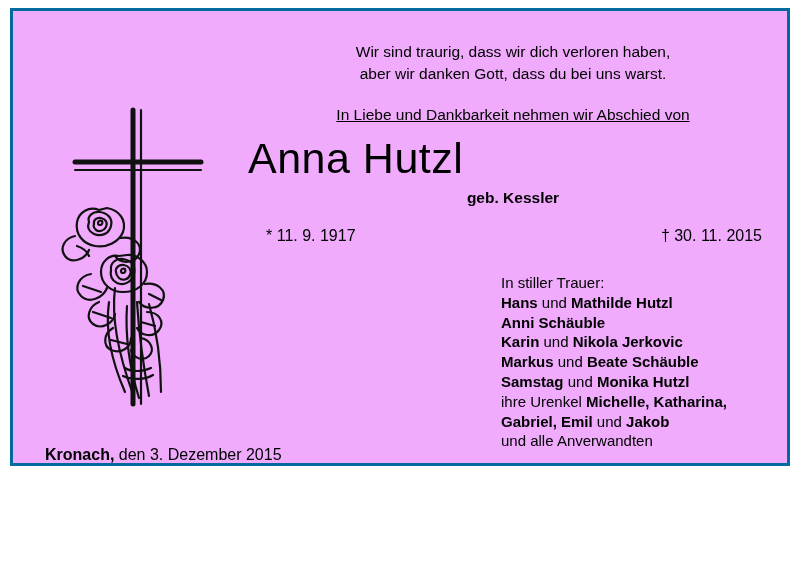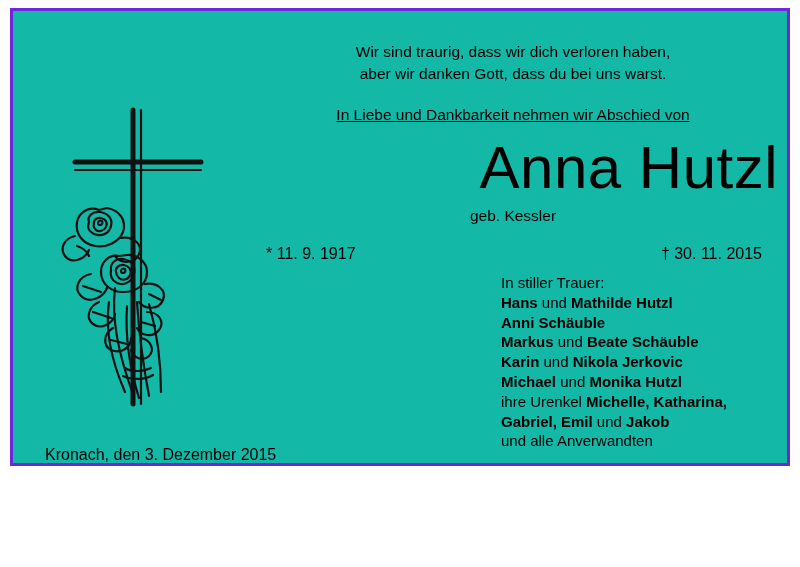--- a/index.html
+++ b/index.html
@@ -20,23 +20,23 @@
     height: 567px;
     background: #ffffff;
     box-sizing: border-box;
   }
   .obit-frame {
     position: absolute;
     left: 10px;
     top: 8px;
     width: 780px;
     height: 458px;
-    border: 3px solid #6d28d9;
+    border: 3px solid #0369a1;
     box-sizing: border-box;
-    background: #14b8a6;
+    background: #f0abfc;
   }
   
   .artwork {
     position: absolute;
     left: 40px;
     top: 95px;
     width: 180px;
     height: 310px;
   }
   .artwork svg { display: block; }
@@ -54,31 +54,31 @@
     line-height: 1.45;
     color: #000;
   }
   .intro-line2 {
     text-align: center;
     font-size: 15.5px;
     margin-top: 20px;
     text-decoration: underline;
   }
   .name {
-    text-align: right;
-    font-size: 60px;
+    text-align: left;
+    font-size: 43px;
     font-weight: 400;
     letter-spacing: 0.5px;
     margin-top: 12px;
     line-height: 1.05;
   }
   .maiden {
     text-align: center;
     font-size: 15.5px;
-    font-weight: normal;
+    font-weight: bold;
     margin-top: 8px;
   }
   .dates {
     margin-top: 20px;
     display: flex;
     justify-content: space-between;
     font-size: 16px;
     padding: 0 16px 0 18px;
     box-sizing: border-box;
     align-items: center;
@@ -99,21 +99,21 @@
   .mourners .m-line { white-space: nowrap; }
   .mourners b { font-weight: bold; }
 
   
   .placeline {
     position: absolute;
     left: 32px;
     top: 435px;
     font-size: 16px;
   }
-  .placeline b { font-weight: normal; }
+  .placeline b { font-weight: bold; }
 
   
   .footer {
     position: absolute;
     left: 32px;
     top: 482px;
     width: 745px;
     font-size: 15.5px;
     line-height: 1.55;
   }
@@ -200,27 +200,27 @@
     <div class="mourners">
       <div class="lead m-line">In stiller Trauer:</div>
 
       <div class="m-line">
         <b>Hans</b><span> und </span><b>Mathilde Hutzl</b>
       </div>
       <div class="m-line">
         <b>Anni Schäuble</b><span></span><b></b>
       </div>
       <div class="m-line">
+        <b>Karin</b><span> und </span><b>Nikola Jerkovic</b>
+      </div>
+      <div class="m-line">
         <b>Markus</b><span> und </span><b>Beate Schäuble</b>
       </div>
       <div class="m-line">
-        <b>Karin</b><span> und </span><b>Nikola Jerkovic</b>
-      </div>
-      <div class="m-line">
-        <b>Michael</b><span> und </span><b>Monika Hutzl</b>
+        <b>Samstag</b><span> und </span><b>Monika Hutzl</b>
       </div>
 
       <div class="m-line">
         <span>ihre Urenkel </span><b>Michelle, Katharina,</b>
       </div>
       <div class="m-line">
         <b>Gabriel, Emil</b><span> und </span><b>Jakob</b>
       </div>
       <div class="m-line">und alle Anverwandten</div>
     </div>

